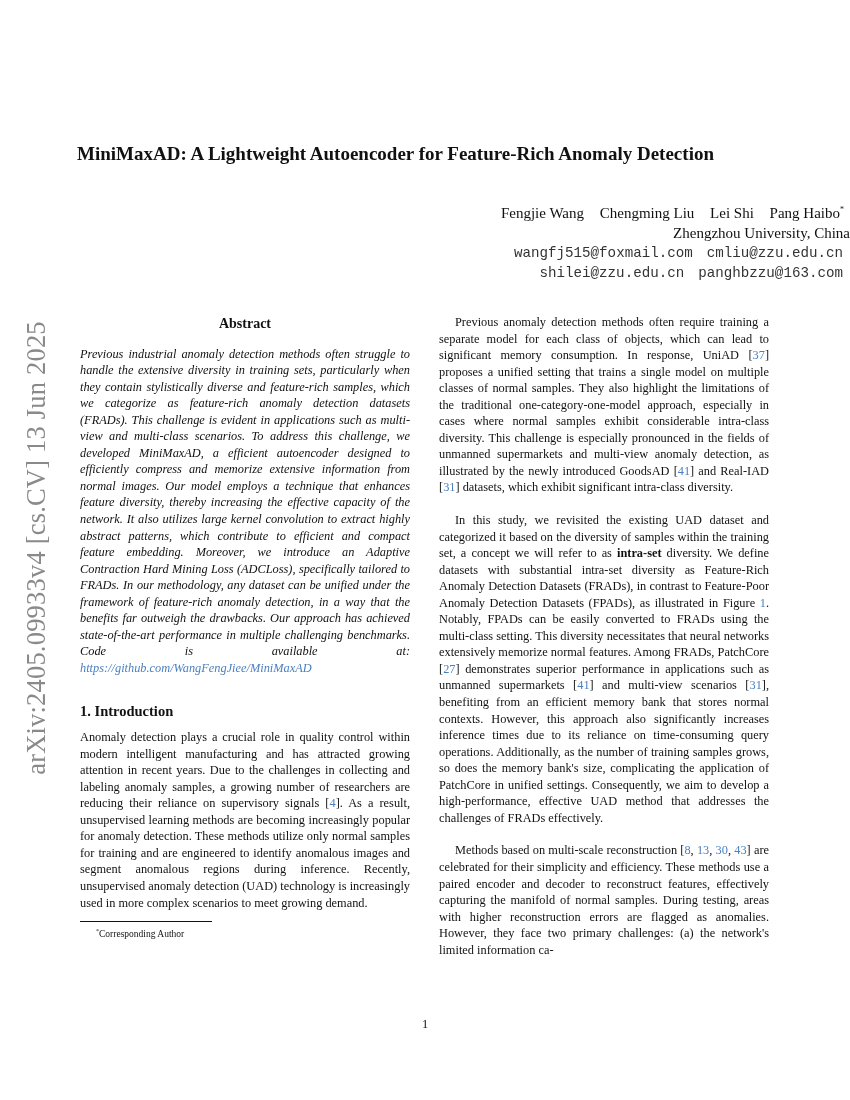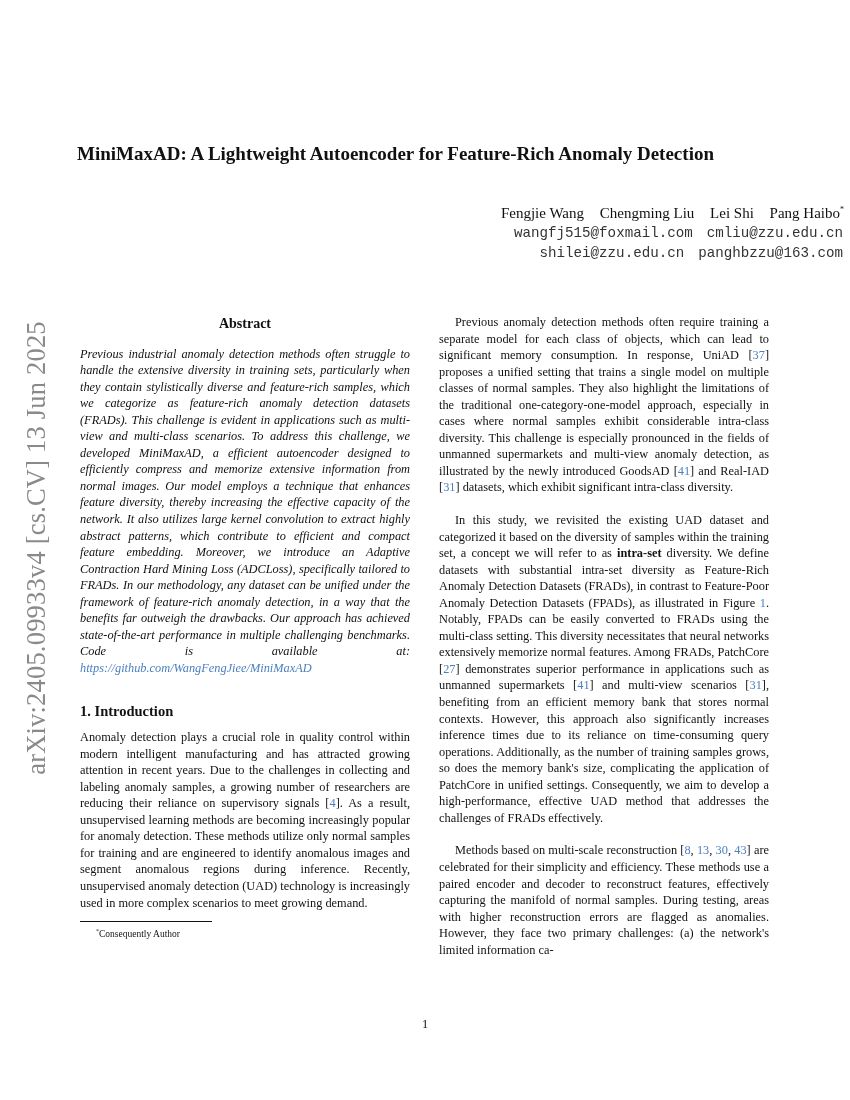--- a/index.html
+++ b/index.html
@@ -71,37 +71,38 @@
 
 <div class="title">MiniMaxAD: A Lightweight Autoencoder for Feature-Rich Anomaly Detection</div>
 
 <div class="authors">
   <div class="names">
     <span>Fengjie Wang</span>
     <span>Chengming Liu</span>
     <span>Lei Shi</span>
     <span><span style="margin:0">Pang Haibo</span><sup>*</sup></span>
   </div>
+  <div>Zhengzhou University, China</div>
   <div class="emails">
     <span>wangfj515@foxmail.com</span><span>cmliu@zzu.edu.cn</span>
   </div>
   <div class="emails">
     <span>shilei@zzu.edu.cn</span><span>panghbzzu@163.com</span>
   </div>
 </div>
 
 <div class="col left">
   <div class="abstract-head">Abstract</div>
   <p class="abstract-body"><span>Previous industrial anomaly detection methods often struggle to handle the extensive diversity in training sets, particularly when they contain stylistically diverse and feature-rich samples, which we categorize as feature-rich anomaly detection datasets (FRADs). This challenge is evident in applications such as multi-view and multi-class scenarios. To address this challenge, we developed MiniMaxAD, a efficient autoencoder designed to efficiently compress and memorize extensive information from normal images. Our model employs a technique that enhances feature diversity, thereby increasing the effective capacity of the network. It also utilizes large kernel convolution to extract highly abstract patterns, which contribute to efficient and compact feature embedding. Moreover, we introduce an Adaptive Contraction Hard Mining Loss (ADCLoss), specifically tailored to FRADs. In our methodology, any dataset can be unified under the framework of feature-rich anomaly detection, in a way that the benefits far outweigh the drawbacks. Our approach has achieved state-of-the-art performance in multiple challenging benchmarks. Code is available at: </span><a class="link">https://github.com/WangFengJiee/MiniMaxAD</a></p>
 
   <div class="section-head">1. Introduction</div>
   <p><span>Anomaly detection plays a crucial role in quality control within modern intelligent manufacturing and has attracted growing attention in recent years. Due to the challenges in collecting and labeling anomaly samples, a growing number of researchers are reducing their reliance on supervisory signals [</span><a class="cite">4</a><span>]. As a result, unsupervised learning methods are becoming increasingly popular for anomaly detection. These methods utilize only normal samples for training and are engineered to identify anomalous images and segment anomalous regions during inference. Recently, unsupervised anomaly detection (UAD) technology is increasingly used in more complex scenarios to meet growing demand.</span></p>
 
   <div class="footnote-rule"></div>
-  <div class="footnote"><sup>*</sup><span>Consequently Author</span></div>
+  <div class="footnote"><sup>*</sup><span>Corresponding Author</span></div>
 </div>
 
 <div class="col right">
   <p class="indent"><span>Previous anomaly detection methods often require training a separate model for each class of objects, which can lead to significant memory consumption. In response, UniAD [</span><a class="cite">37</a><span>] proposes a unified setting that trains a single model on multiple classes of normal samples. They also highlight the limitations of the traditional one-category-one-model approach, especially in cases where normal samples exhibit considerable intra-class diversity. This challenge is especially pronounced in the fields of unmanned supermarkets and multi-view anomaly detection, as illustrated by the newly introduced GoodsAD [</span><a class="cite">41</a><span>] and Real-IAD [</span><a class="cite">31</a><span>] datasets, which exhibit significant intra-class diversity.</span></p>
 
   <p class="indent para-gap"><span>In this study, we revisited the existing UAD dataset and categorized it based on the diversity of samples within the training set, a concept we will refer to as </span><b>intra-set</b><span> diversity. We define datasets with substantial intra-set diversity as Feature-Rich Anomaly Detection Datasets (FRADs), in contrast to Feature-Poor Anomaly Detection Datasets (FPADs), as illustrated in Figure </span><a class="cite">1</a><span>. Notably, FPADs can be easily converted to FRADs using the multi-class setting. This diversity necessitates that neural networks extensively memorize normal features. Among FRADs, PatchCore [</span><a class="cite">27</a><span>] demonstrates superior performance in applications such as unmanned supermarkets [</span><a class="cite">41</a><span>] and multi-view scenarios [</span><a class="cite">31</a><span>], benefiting from an efficient memory bank that stores normal contexts. However, this approach also significantly increases inference times due to its reliance on time-consuming query operations. Additionally, as the number of training samples grows, so does the memory bank's size, complicating the application of PatchCore in unified settings. Consequently, we aim to develop a high-performance, effective UAD method that addresses the challenges of FRADs effectively.</span></p>
 
   <p class="indent para-gap"><span>Methods based on multi-scale reconstruction [</span><a class="cite">8</a><span>, </span><a class="cite">13</a><span>, </span><a class="cite">30</a><span>, </span><a class="cite">43</a><span>] are celebrated for their simplicity and efficiency. These methods use a paired encoder and decoder to reconstruct features, effectively capturing the manifold of normal samples. During testing, areas with higher reconstruction errors are flagged as anomalies. However, they face two primary challenges: (a) the network's limited information ca-</span></p>
 </div>
 

